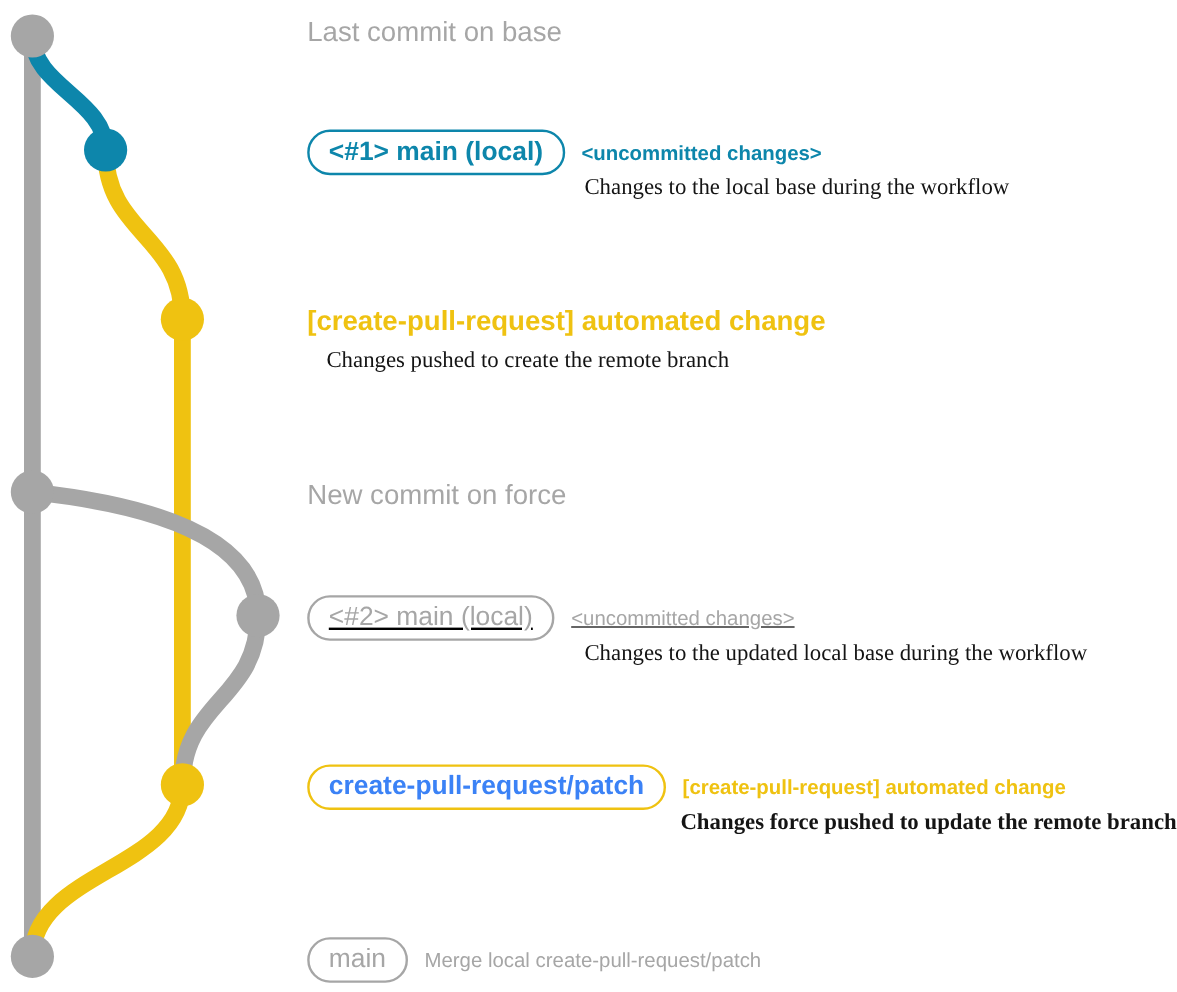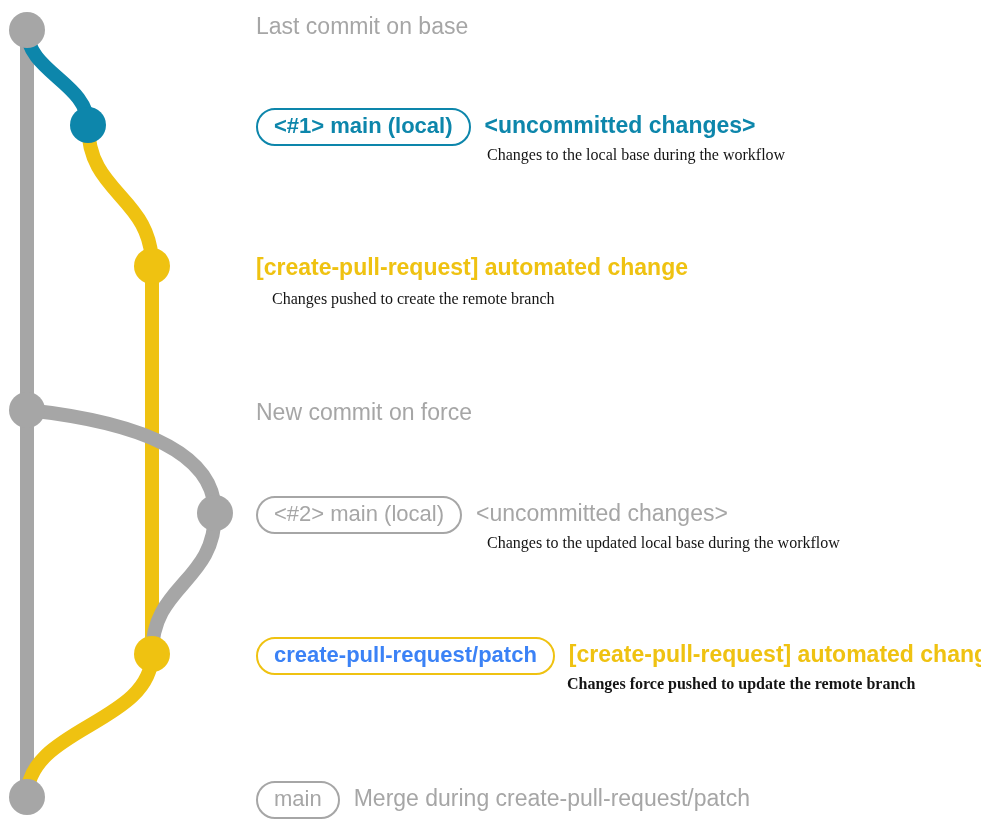--- a/index.html
+++ b/index.html
@@ -41,41 +41,41 @@
     font-size: 22px;
     line-height: 1;
     color: #999999;
     background: transparent;
     font-family: "Liberation Sans", sans-serif;
   }
   .pill.blue { border-color: #0d86ab; color: #0d86ab; font-weight: 700; }
   .pill.yellow { border-color: #efc211; color: #3b82f6; font-weight: 700; }
   .pill.gray { border-color: #a6a6a6; color: #a6a6a6; font-weight: 400; }
   .subject {
-    font-size: 23px;
+    font-size: 17px;
     line-height: 1;
     font-family: "Liberation Sans", sans-serif;
     margin-left: 14px;
   }
   .subject.blue { color: #0d86ab; font-weight: 700; }
   .subject.yellow { color: #efc211; font-weight: 700; }
   .subject.gray { color: #a6a6a6; font-weight: 400; }
   .plain-subject {
     position: absolute;
     font-size: 23px;
     line-height: 1;
     font-family: "Liberation Sans", sans-serif;
     white-space: nowrap;
   }
   .plain-subject.gray { color: #a6a6a6; font-weight: 400; }
   .plain-subject.yellow { color: #efc211; font-weight: 700; }
   .note {
     position: absolute;
     font-family: "Liberation Serif", serif;
-    font-size: 16px;
+    font-size: 19px;
     line-height: 1;
     color: #141414;
     white-space: nowrap;
   }
 </style>
 </head>
 <body>
 
 <div id="canvas">
 
@@ -115,30 +115,30 @@
     <span class="pill blue">&lt;#1&gt; main (local)</span>
     <span class="subject blue">&lt;uncommitted changes&gt;</span>
   </div>
   <div class="note" style="left:487px; top:147px;">Changes to the local base during the workflow</div>
 
   <div class="plain-subject yellow" style="left:256px; top:256px;">[create-pull-request] automated change</div>
   <div class="note" style="left:272px; top:291px;">Changes pushed to create the remote branch</div>
 
   <div class="plain-subject gray" style="left:256px; top:401px;">New commit on force</div>
 
-  <div class="row" style="left:256px; top:496px;">
+  <div class="row" style="left:256px; top:496px;text-decoration:underline;">
     <span class="pill gray">&lt;#2&gt; main (local)</span>
     <span class="subject gray">&lt;uncommitted changes&gt;</span>
   </div>
   <div class="note" style="left:487px; top:535px;">Changes to the updated local base during the workflow</div>
 
   <div class="row" style="left:256px; top:637px;">
     <span class="pill yellow">create-pull-request/patch</span>
     <span class="subject yellow">[create-pull-request] automated change</span>
   </div>
   <div class="note" style="left:567px; top:676px;font-weight:bold;">Changes force pushed to update the remote branch</div>
 
   <div class="row" style="left:256px; top:781px;">
     <span class="pill gray">main</span>
-    <span class="subject gray">Merge during create-pull-request/patch</span>
+    <span class="subject gray">Merge local create-pull-request/patch</span>
   </div>
 
 </div>
 
 </body></html>

